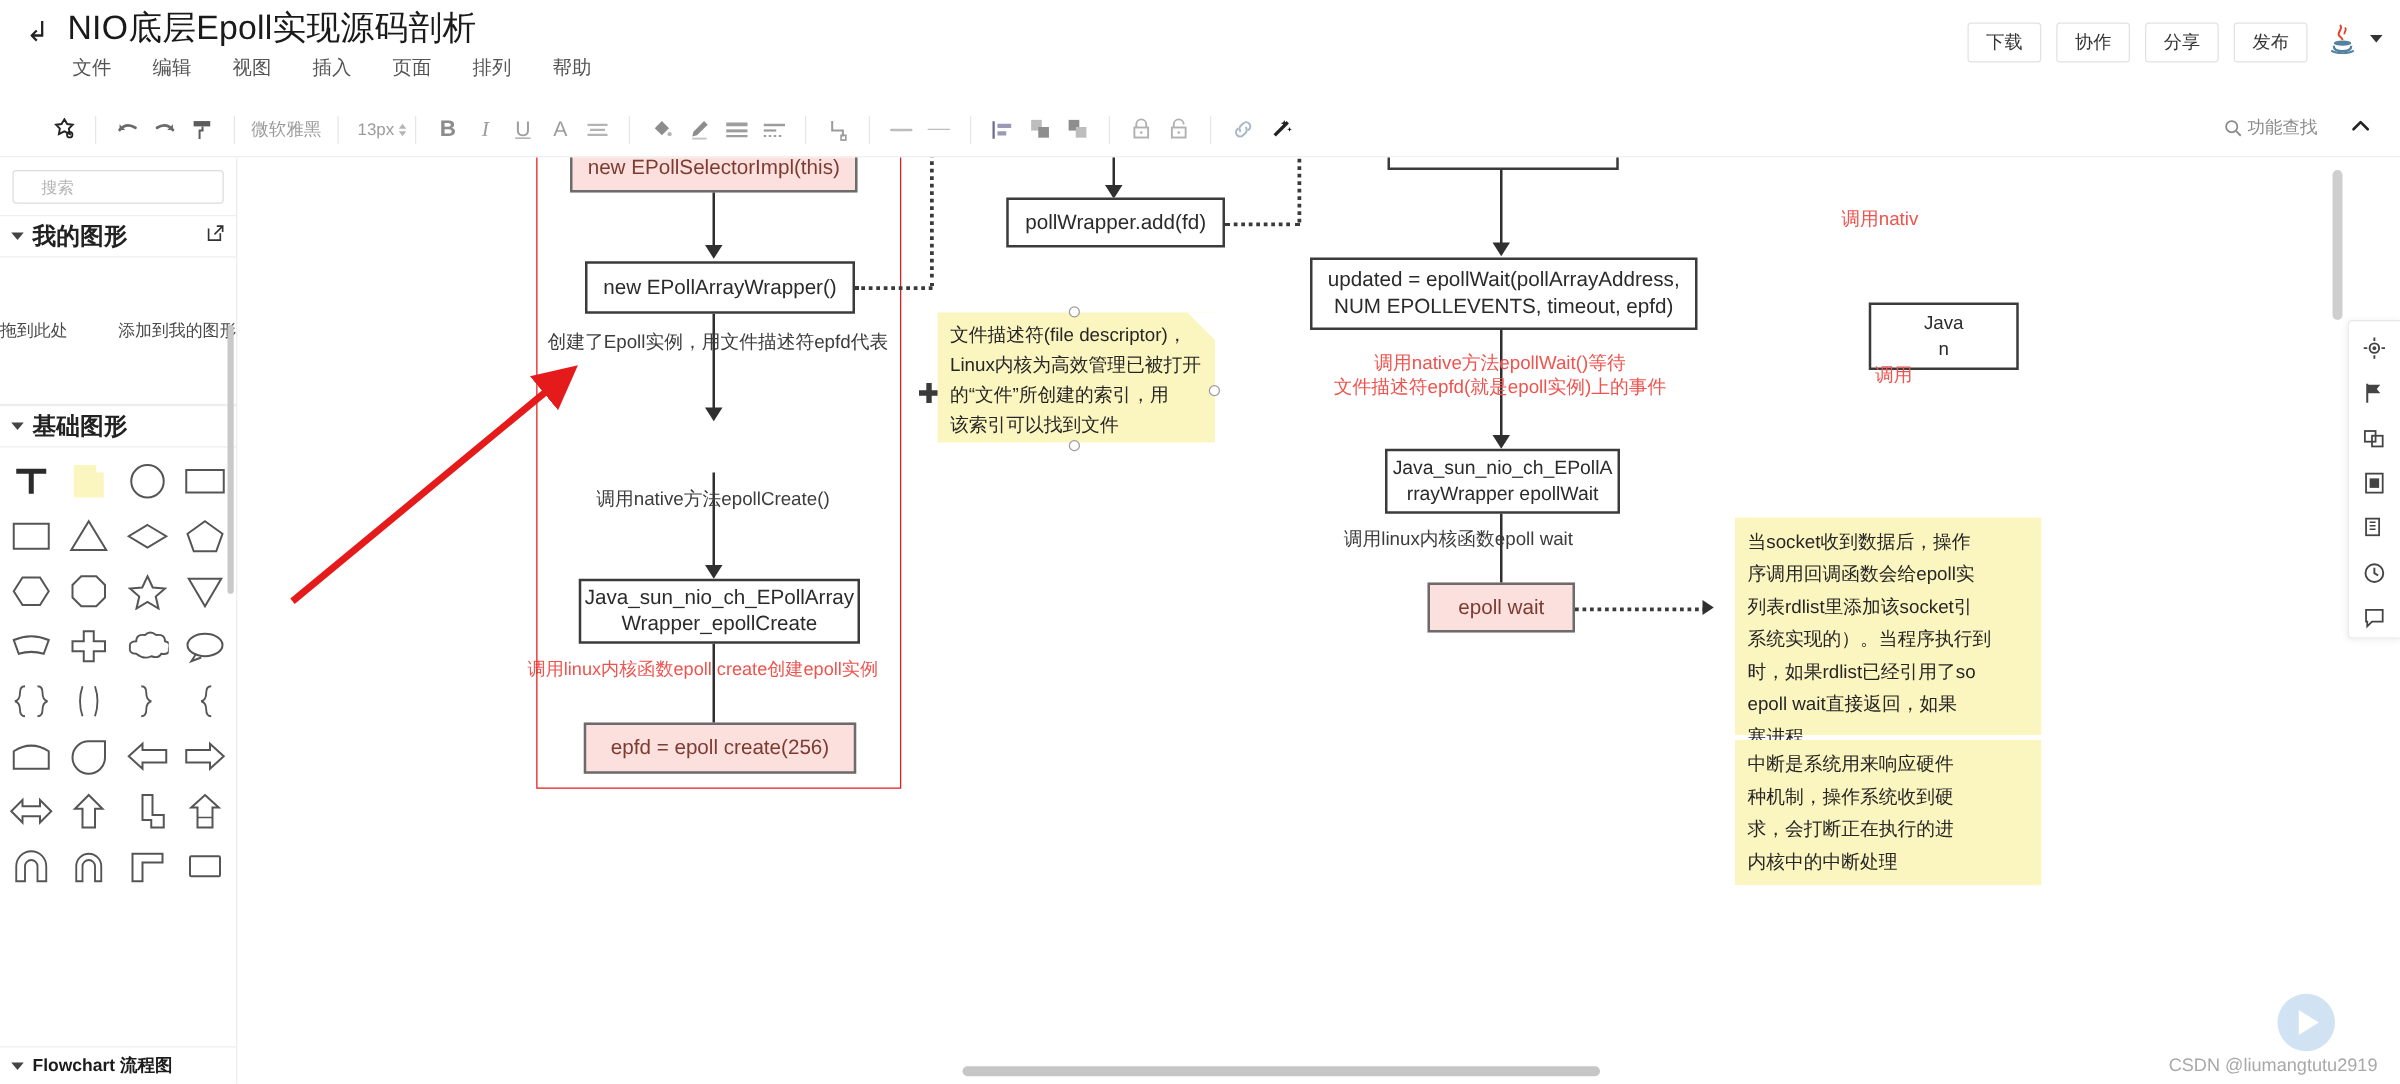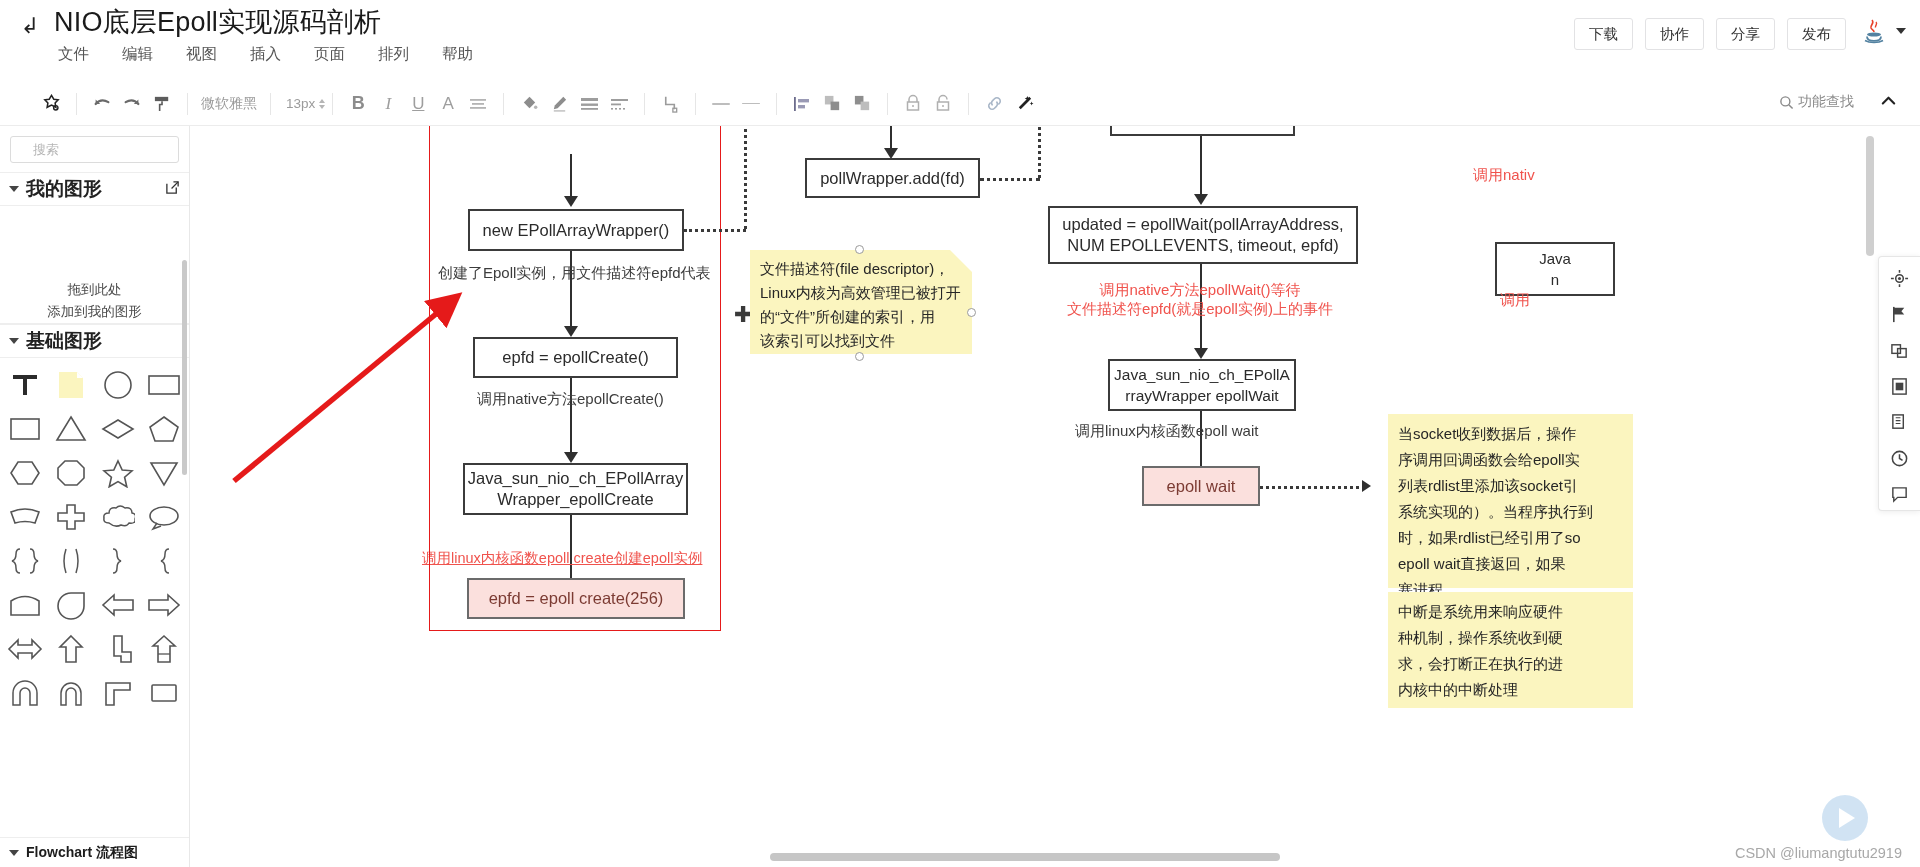--- a/index.html
+++ b/index.html
@@ -93,21 +93,21 @@
   }
   .search-box input::placeholder { color:#b4b4b4; }
   .sect-head {
     display:flex; align-items:center; height:34px; padding:0 9px;
     border-top:1px solid #eee; border-bottom:1px solid #eee;
     font-size:19px; font-weight:700; color:#222; cursor:pointer; gap:7px;
   }
   .tri { width:0;height:0;border-left:5px solid transparent;border-right:5px solid transparent;border-top:6px solid #444; }
   .sect-head .sp { flex:1; }
   .dropzone {
-    height:118px; display:flex; flex-direction:column; align-items:center; justify-content:flex-end;
+    height:118px; display:flex; align-items:center; justify-content:space-between;
     font-size:13.5px; color:#4a4a4a; line-height:22px; text-align:center; gap:0;
     border-bottom:1px solid #eee;
   }
   .shape-grid {
     display:grid; grid-template-columns:repeat(4, 1fr);
     padding:6px 2px 0 2px; row-gap:3px;
   }
   .shape-cell {
     height:41px; display:flex; align-items:center; justify-content:center; cursor:pointer; border-radius:3px;
   }
@@ -646,38 +646,38 @@
     <div class="lp-scroll"></div>
 
     <div class="flowchart-head">
       <span class="tri"></span>
       <span>Flowchart 流程图</span>
     </div>
   </div>
 
   <div class="canvas">
 
+    <div class="node pink" style="left:266px; top:-12px; width:230px; height:40px;">new EPollSelectorImpl(this)</div>
     <div class="arrow-v" style="left:380px; top:28px; height:46px;"></div>
     <div class="arrow-head" style="left:374px; top:70px;"></div>
 
     <div class="node" style="left:278px; top:83px; width:216px; height:42px;">new EPollArrayWrapper()</div>
     <div class="arrow-v" style="left:380px; top:125px; height:80px;"></div>
     <div class="arrow-head" style="left:374px; top:200px;"></div>
     <div class="edge-label" style="left:248px; top:138px;">创建了Epoll实例，用文件描述符epfd代表</div>
 
-    <div class="node" style="left:283px; top:211px; width:205px; height:41px;">epfd = epollCreate()</div>
     <div class="arrow-v" style="left:380px; top:252px; height:78px;"></div>
     <div class="arrow-head" style="left:374px; top:326px;"></div>
     <div class="edge-label" style="left:287px; top:264px;">调用native方法epollCreate()</div>
 
     <div class="node" style="left:273px; top:337px; width:225px; height:52px; white-space:pre-line;">Java_sun_nio_ch_EPollArray
 Wrapper_epollCreate</div>
     <div class="arrow-v" style="left:380px; top:389px; height:86px;"></div>
     <div class="arrow-head" style="left:374px; top:471px;"></div>
-    <div class="edge-label red" style="left:232px; top:423px; font-size:14.5px;text-decoration:underline;">调用linux内核函数epoll create创建epoll实例</div>
+    <div class="edge-label red" style="left:232px; top:400px; font-size:14.5px;">调用linux内核函数epoll create创建epoll实例</div>
 
     <div class="node pink" style="left:277px; top:452px; width:218px; height:41px;">epfd = epoll create(256)</div>
 
     <div class="selrect" style="left:239px; top:-35px; width:292px; height:540px;"></div>
 
     <svg class="redarrow" width="1730" height="741">
       <defs>
         <marker id="rh" markerWidth="7" markerHeight="7" refX="1.6" refY="3.2" orient="auto">
           <path d="M0,0 L6.4,3.2 L0,6.4 z" fill="#e51a1a"></path>
         </marker>

